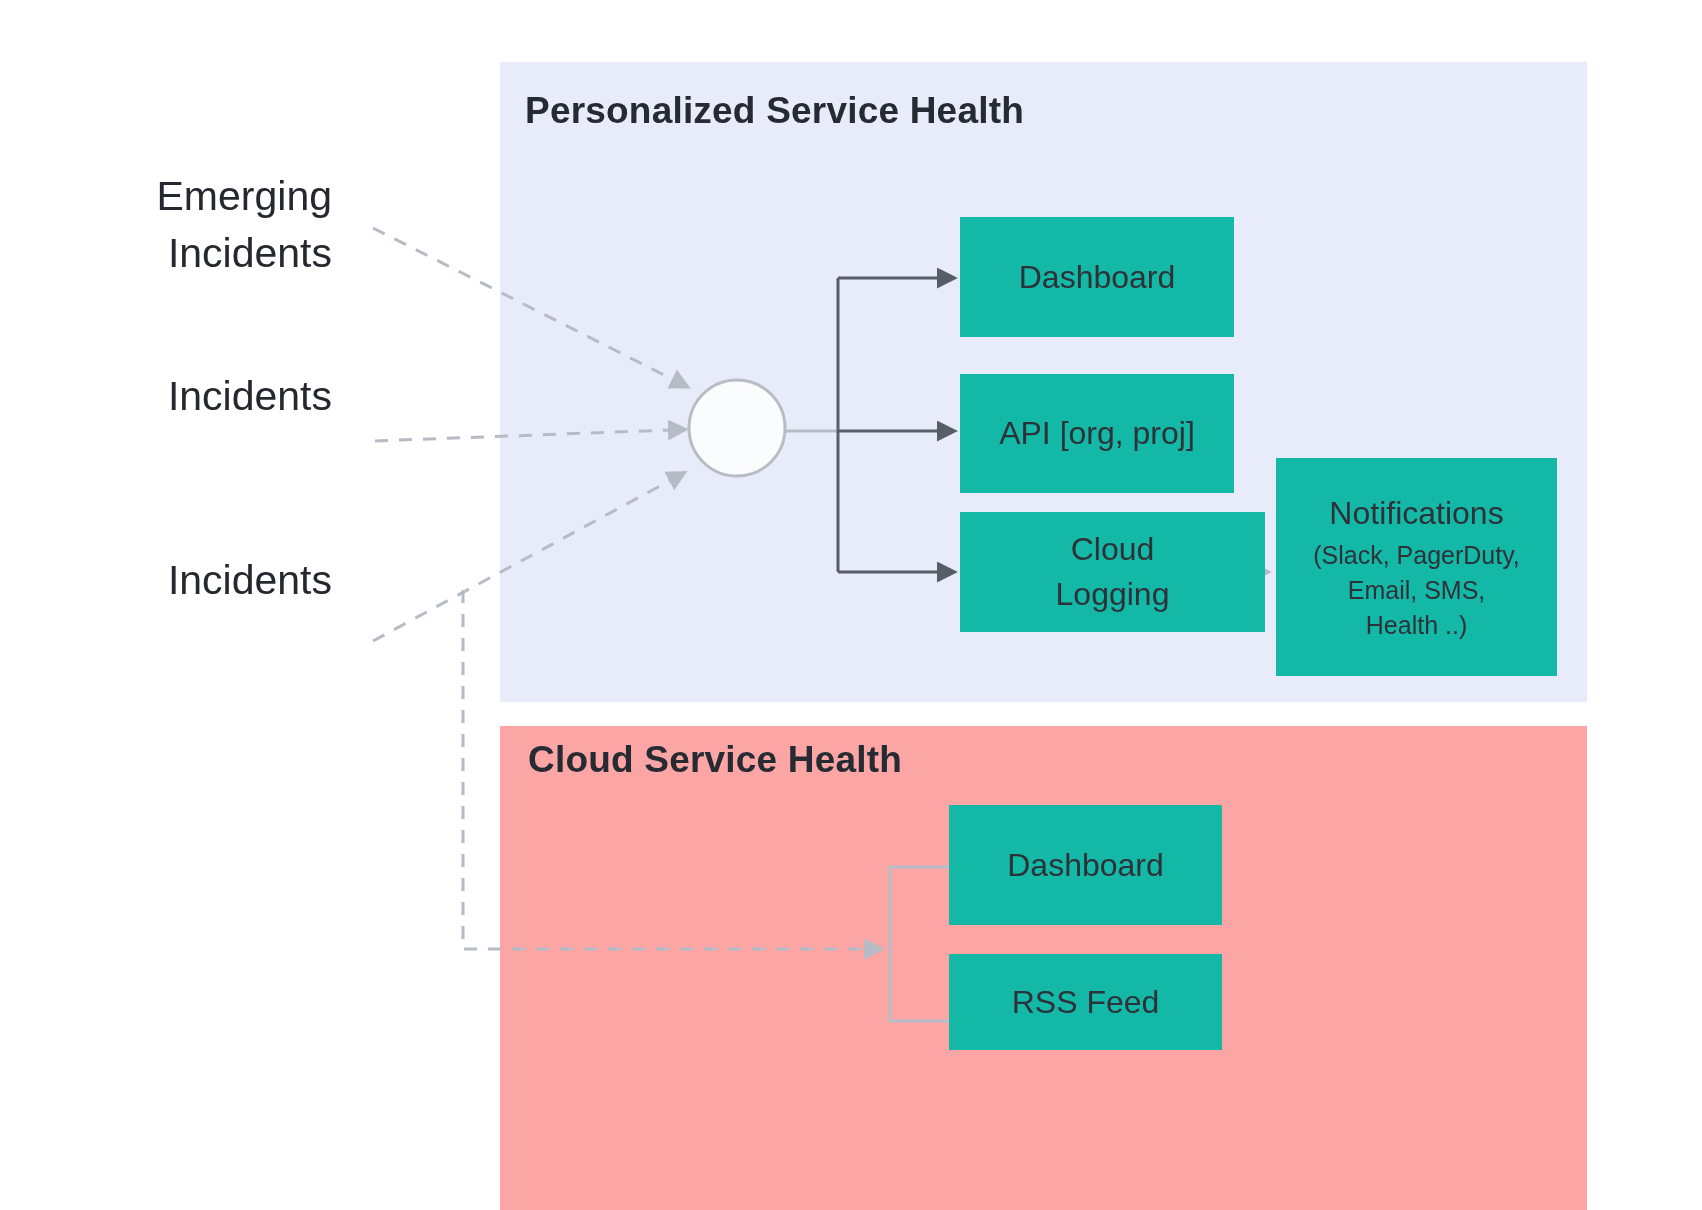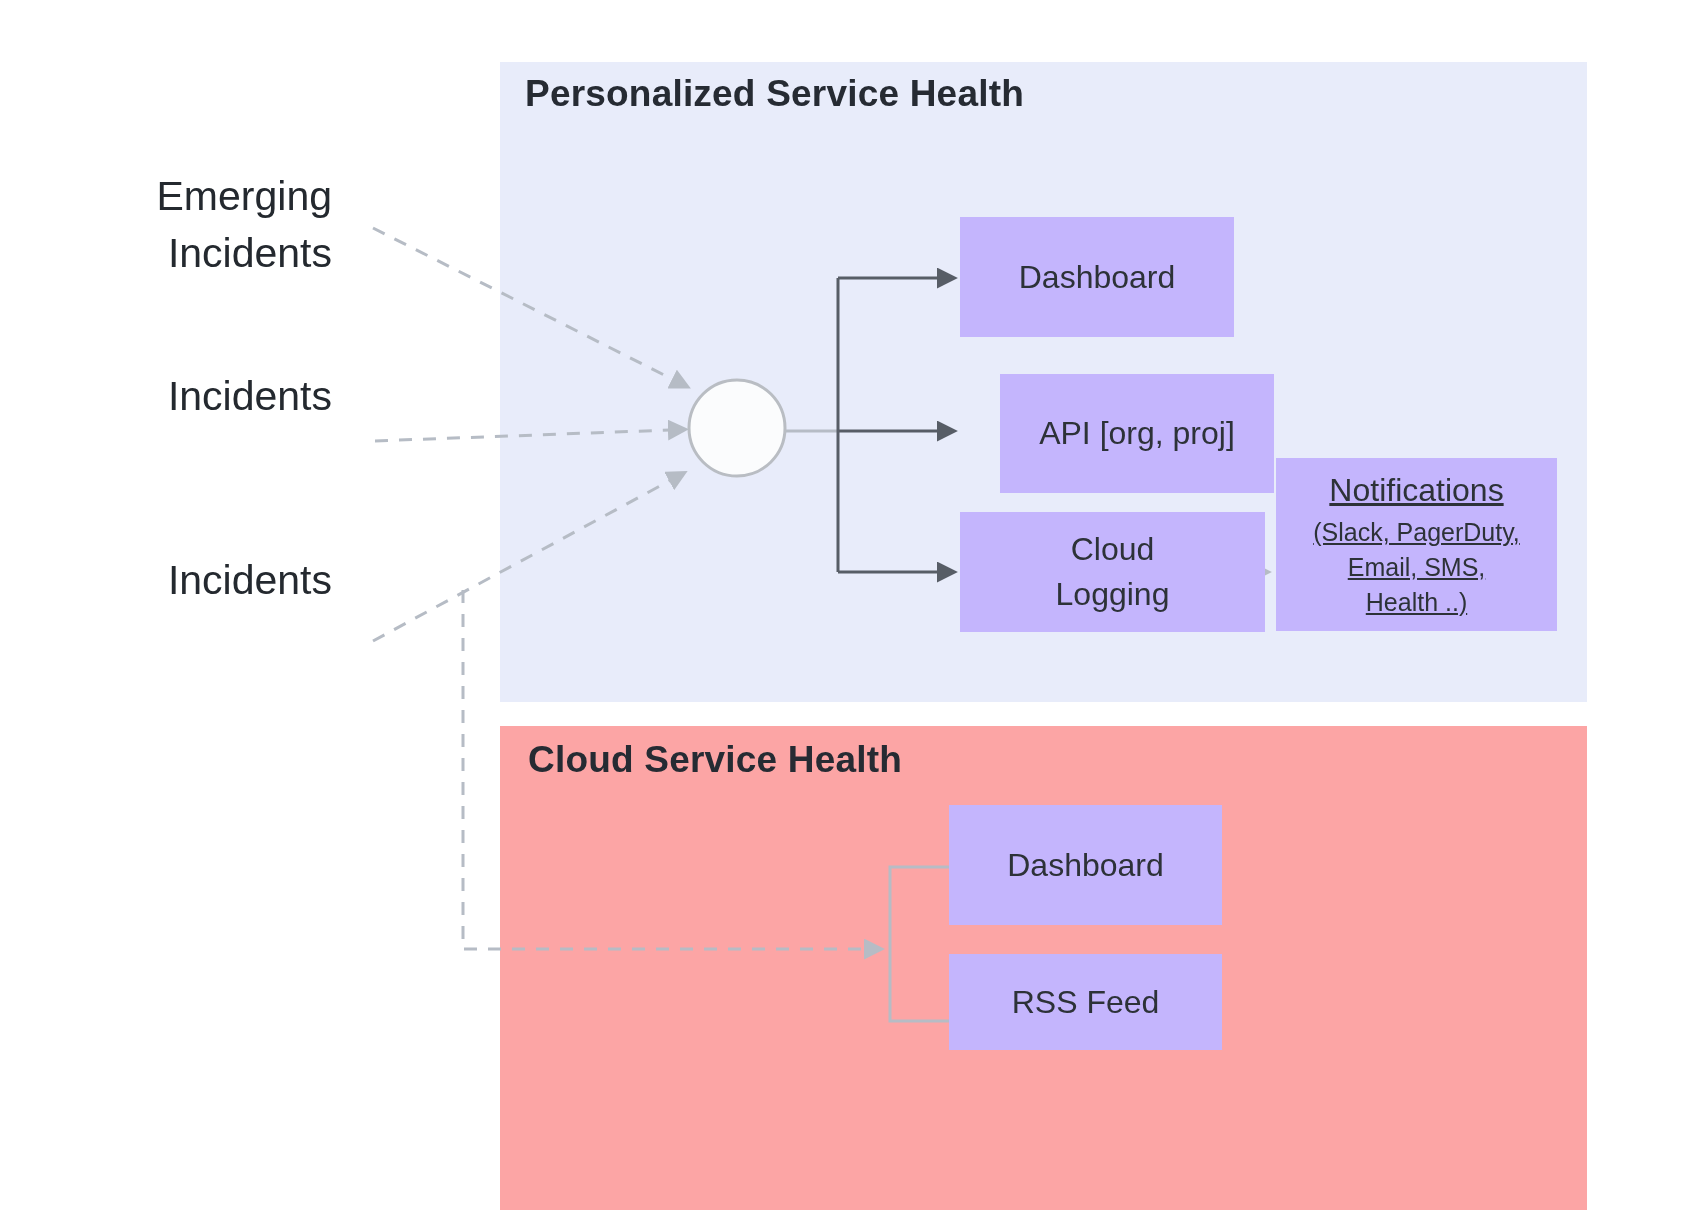--- a/index.html
+++ b/index.html
@@ -15,21 +15,21 @@
   .panel-blue  { left: 500px; top: 62px;  width: 1087px; height: 640px; background: #e8ecfa; }
   .panel-green { left: 500px; top: 726px; width: 1087px; height: 499px; background: #fca5a5; }
   .panel-title {
     position: absolute;
     font-size: 37px;
     font-weight: bold;
     color: #262b33;
     letter-spacing: 0.2px;
     white-space: nowrap;
   }
-  .panel-blue  .panel-title { left: 25px; top: 11px; }
+  .panel-blue  .panel-title { left: 25px; top: 28px; }
   .panel-green .panel-title { left: 28px; top: 13px; }
 
   .overlay { position: absolute; left: 0; top: 0; z-index: 2; }
 
   .source-label {
     position: absolute;
     z-index: 3;
     width: 280px;
     left: 52px;
     text-align: right;
@@ -37,34 +37,34 @@
     line-height: 57px;
     color: #24292f;
   }
   .src-emerging  { top: 168px; }
   .src-confirmed { top: 368px; }
   .src-major     { top: 552px; }
 
   .box {
     position: absolute;
     z-index: 3;
-    background: #c4b5fd;
+    background: #14b8a6;
     display: flex;
     flex-direction: column;
     align-items: center;
     justify-content: center;
     text-align: center;
     color: #2d3238;
     font-size: 32px;
     line-height: 45px;
   }
   .box-dashboard-web { left: 960px;  top: 217px; width: 274px; height: 120px; }
-  .box-api           { left: 1000px;  top: 374px; width: 274px; height: 119px; }
+  .box-api           { left: 960px;  top: 374px; width: 274px; height: 119px; }
   .box-cloud-logging { left: 960px;  top: 512px; width: 305px; height: 120px; }
-  .box-notifications { left: 1276px; top: 458px; width: 281px; height: 173px; text-decoration: underline; }
+  .box-notifications { left: 1276px; top: 458px; width: 281px; height: 218px; }
   .box-dashboard-g   { left: 949px;  top: 805px; width: 273px; height: 120px; }
   .box-rss           { left: 949px;  top: 954px; width: 273px; height: 96px; }
 
   .notif-title { font-size: 32px; line-height: 42px; margin-bottom: 4px; }
   .notif-sub   { font-size: 25px; line-height: 35px; }
 </style>
 </head>
 <body>
 
 <div class="canvas">

